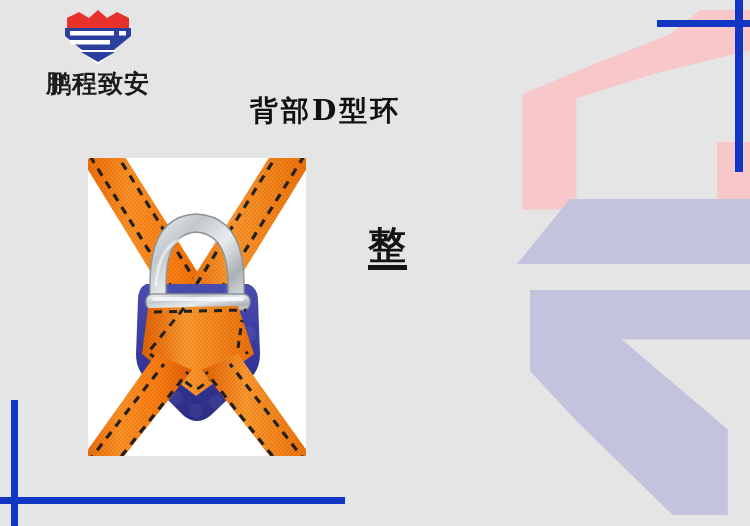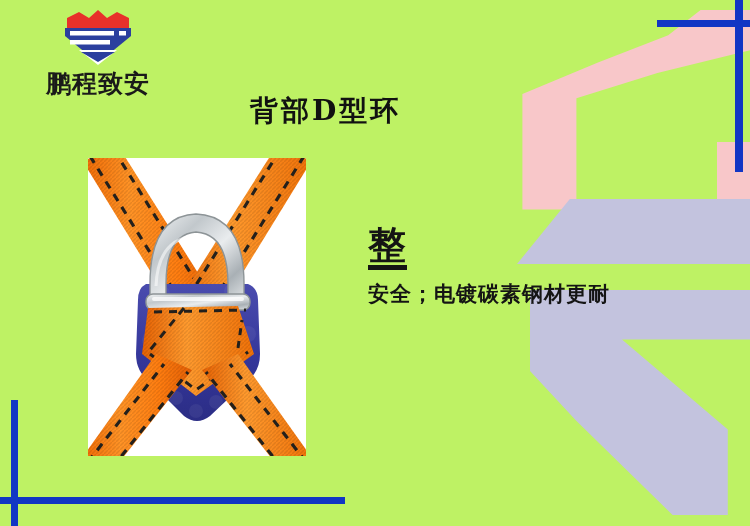--- a/index.html
+++ b/index.html
@@ -4,21 +4,21 @@
 <style>
   html, body {
     margin: 0;
     padding: 0;
     background: #ffffff;
   }
   #banner {
     position: relative;
     width: 750px;
     height: 526px;
-    background: #bef264;
+    background: #e5e5e5;
     overflow: hidden;
     font-family: "Liberation Sans", "DejaVu Sans", sans-serif;
   }
 
   
   .deco { position: absolute; }
 
   
   .pink-ribbon {
     left: 490px;
@@ -254,16 +254,15 @@
         <path d="M218 304 L142 206" stroke="#23201c" stroke-width="3.2" stroke-dasharray="8 7" fill="none"></path>
         <path d="M194 310 L118 214" stroke="#23201c" stroke-width="3.2" stroke-dasharray="8 7" fill="none"></path>
       </g>
     </svg>
   </div>
 
   <div class="copy">
     <div class="copy-line line-one">
       <span class="lead-char">整</span>
     </div>
-    <div class="copy-line">安全；电镀碳素钢材更耐</div>
   </div>
 
 </div>
 
 </body></html>

